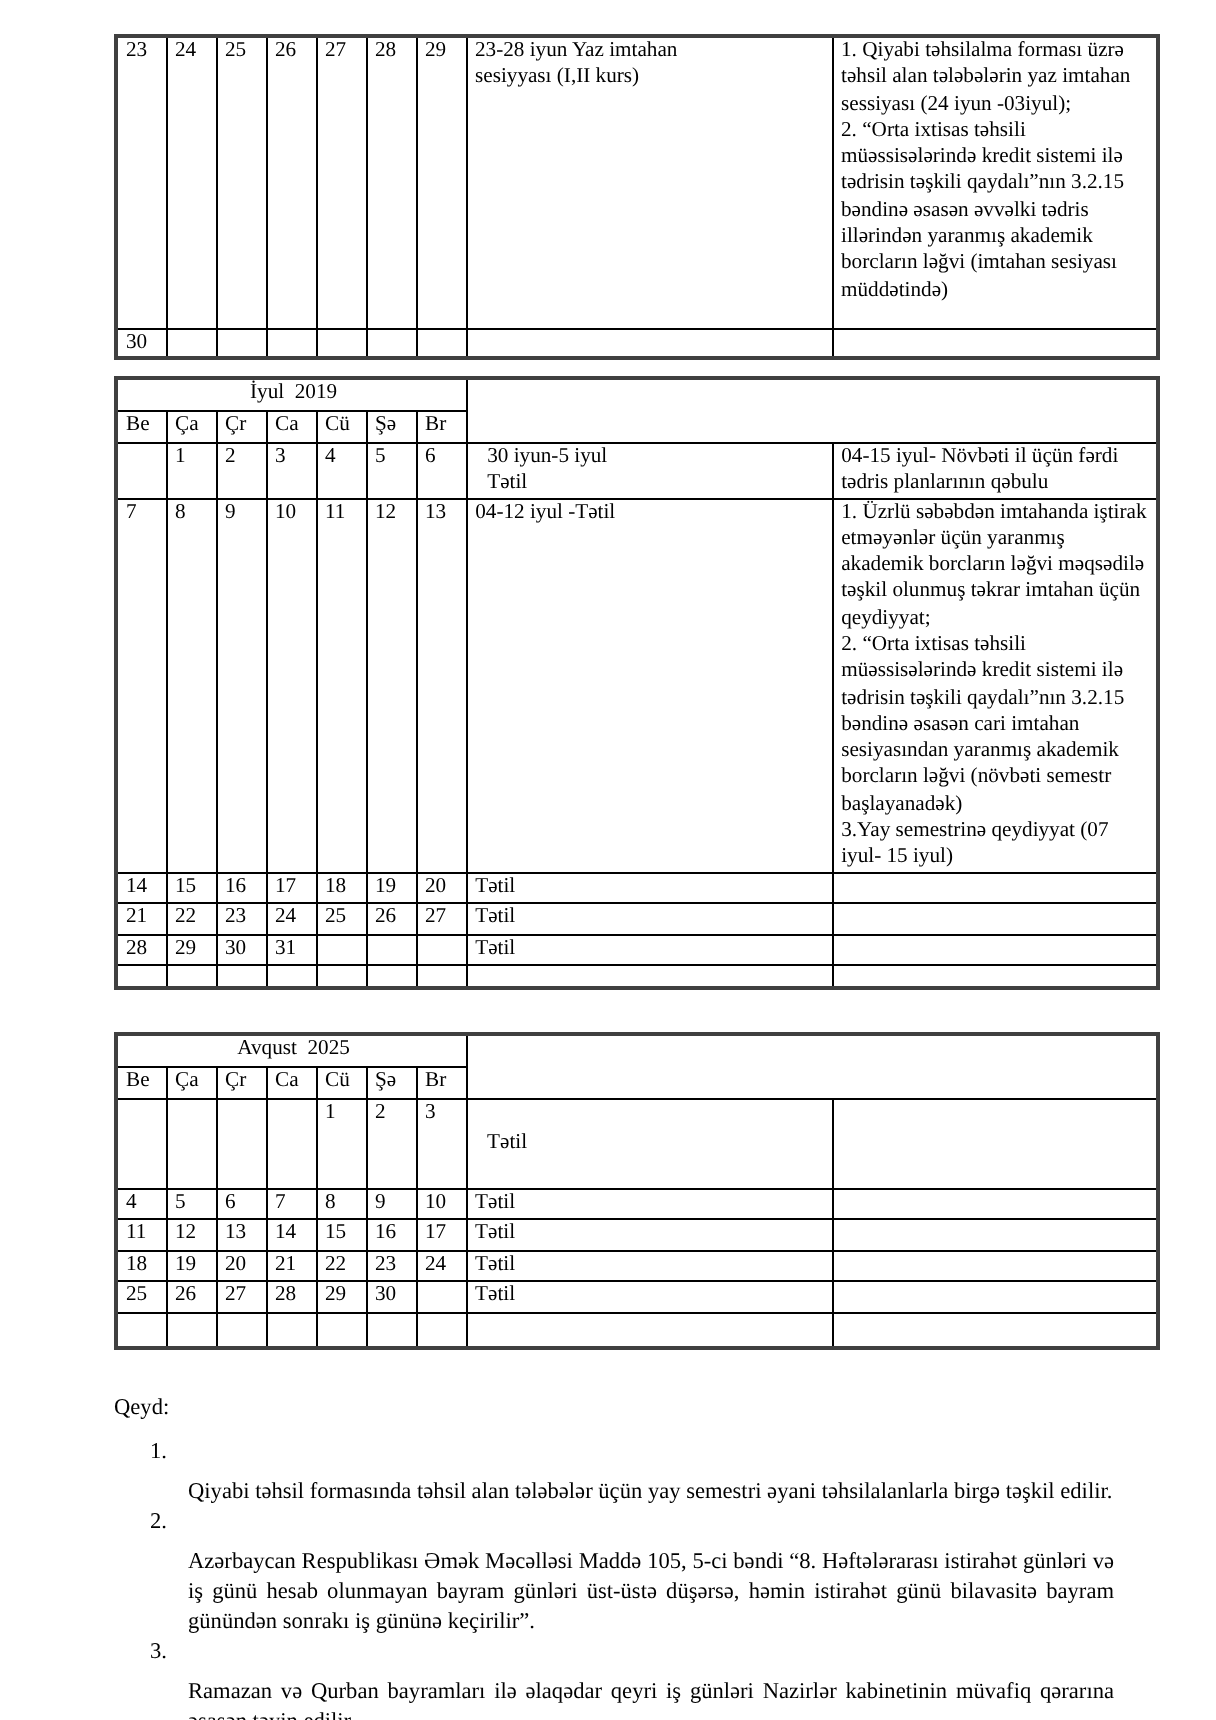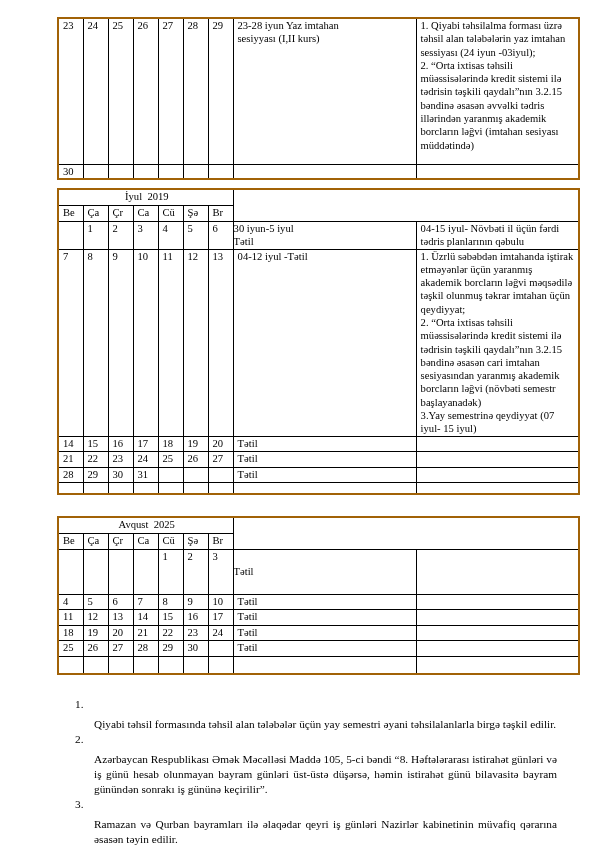--- a/index.html
+++ b/index.html
@@ -9,36 +9,36 @@
     font-family:"Liberation Serif", serif;
     color:#000; position:relative; overflow:hidden;
   }
   .page { position:absolute; inset:0; background:#fff; }
 
   table.cal {
     border-collapse:collapse;
     table-layout:fixed;
     width:521px;
     margin-left:57px;
-    border:2px solid #a16207;
+    border:2px solid #404040;
   }
   table.cal td {
     border:1px solid #000;
     vertical-align:top;
     font-size:10.6px;
     line-height:13.3px;
     white-space:pre-wrap;
     overflow:hidden;
     padding:0 2px 0 4px;
   }
   td.day  { font-size:11px; padding-left:4px; }
   td.dow  { font-size:11px; padding-left:4px; }
   td.month{ font-size:11.5px; text-align:center; white-space:pre; padding:1px 0 0 0; }
   td.mid  { padding-left:10px; }
-  td.mid.pad-lg { padding-left:0; }
+  td.mid.pad-lg { padding-left:10px; }
   td.mid.vmid   { vertical-align:middle; }
   td.right{ padding-left:4px; padding-top:1px; }
   td.hdr-merge { }
 
   .tbl-0 { margin-top:17px; }
   .tbl-1 { margin-top:8px; }
   .tbl-2 { margin-top:21px; }
 
   .notes {
     margin:22px 0 0 57px;
@@ -287,20 +287,21 @@
             <td class="day"></td>
             <td class="day"></td>
             <td class="mid"></td>
             <td class="right"></td>
           </tr>
         </tbody>
       </table>
     </div>
 
   <div class="notes">
+    <div class="notes-heading">Qeyd:</div>
 
     <div class="note-item">
       <span class="note-num">1.</span>
       <span class="note-text">Qiyabi təhsil formasında təhsil alan tələbələr üçün yay semestri əyani təhsilalanlarla birgə təşkil edilir.</span>
     </div>
     <div class="note-item">
       <span class="note-num">2.</span>
       <span class="note-text">Azərbaycan Respublikası Əmək Məcəlləsi Maddə 105, 5-ci bəndi “8. Həftələrarası istirahət günləri və iş günü hesab olunmayan bayram günləri üst-üstə düşərsə, həmin istirahət günü bilavasitə bayram günündən sonrakı iş gününə keçirilir”.</span>
     </div>
     <div class="note-item">

